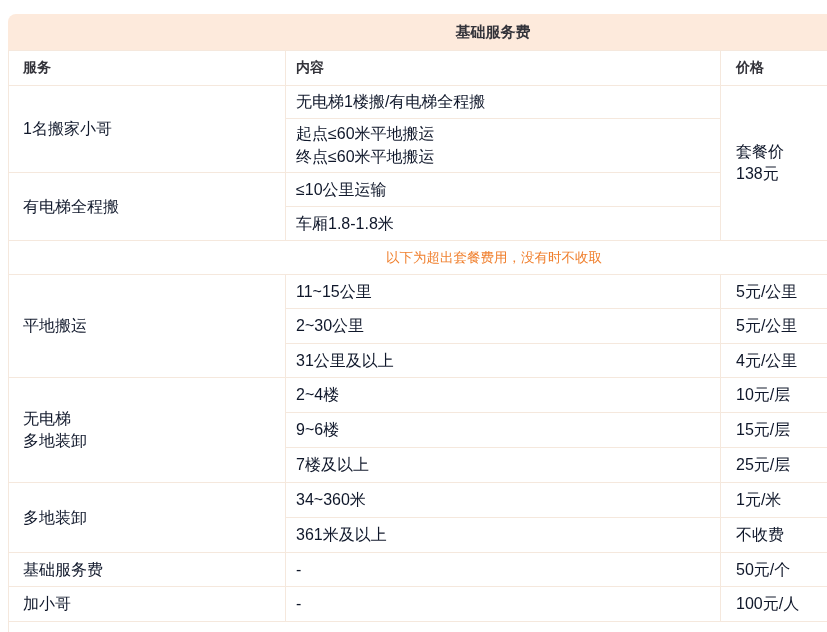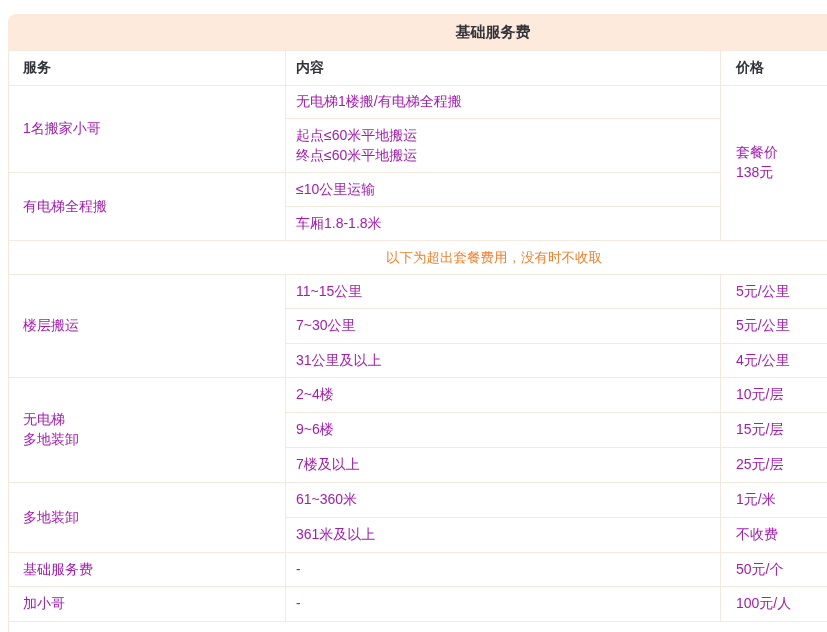--- a/index.html
+++ b/index.html
@@ -41,22 +41,22 @@
     padding: 4px 8px 4px 10px;
     box-sizing: border-box;
   }
   .fee-table th {
     font-size: 14px;
     font-weight: bold;
     color: #33333a;
     height: 35px;
   }
   .fee-table td {
-    font-size: 14px;
-    color: #a21caf;
+    font-size: 16px;
+    color: #0f172a;
     line-height: 1.42;
   }
   .fee-table th.col-service, .fee-table td.col-service { padding-left: 14px; margin-left: 28px; }
   .fee-table th.col-price,   .fee-table td.col-price   { padding-left: 15px; }
   tr.h-33 { height: 33px; }
   tr.h-34 { height: 34px; }
   tr.h-35 { height: 35px; }
   tr.h-54 { height: 54px; }
   tr.notice-row td {
     text-align: center;
@@ -104,26 +104,26 @@
       </tr>
       <tr class="h-34">
         <td class="col-content">车厢1.8-1.8米</td>
       </tr>
 
       <tr class="notice-row">
         <td colspan="3">以下为超出套餐费用，没有时不收取</td>
       </tr>
 
       <tr class="h-34">
-        <td class="col-service" rowspan="3">楼层搬运</td>
+        <td class="col-service" rowspan="3">平地搬运</td>
         <td class="col-content">11~15公里</td>
         <td class="col-price">5元/公里</td>
       </tr>
       <tr class="h-35">
-        <td class="col-content">7~30公里</td>
+        <td class="col-content">2~30公里</td>
         <td class="col-price">5元/公里</td>
       </tr>
       <tr class="h-34">
         <td class="col-content">31公里及以上</td>
         <td class="col-price">4元/公里</td>
       </tr>
 
       <tr class="h-35">
         <td class="col-service" rowspan="3">无电梯
 多地装卸</td>
@@ -134,21 +134,21 @@
         <td class="col-content">9~6楼</td>
         <td class="col-price">15元/层</td>
       </tr>
       <tr class="h-35">
         <td class="col-content">7楼及以上</td>
         <td class="col-price">25元/层</td>
       </tr>
 
       <tr class="h-35">
         <td class="col-service" rowspan="2">多地装卸</td>
-        <td class="col-content">61~360米</td>
+        <td class="col-content">34~360米</td>
         <td class="col-price">1元/米</td>
       </tr>
       <tr class="h-35">
         <td class="col-content">361米及以上</td>
         <td class="col-price">不收费</td>
       </tr>
 
       <tr class="h-34">
         <td class="col-service">基础服务费</td>
         <td class="col-content">-</td>

